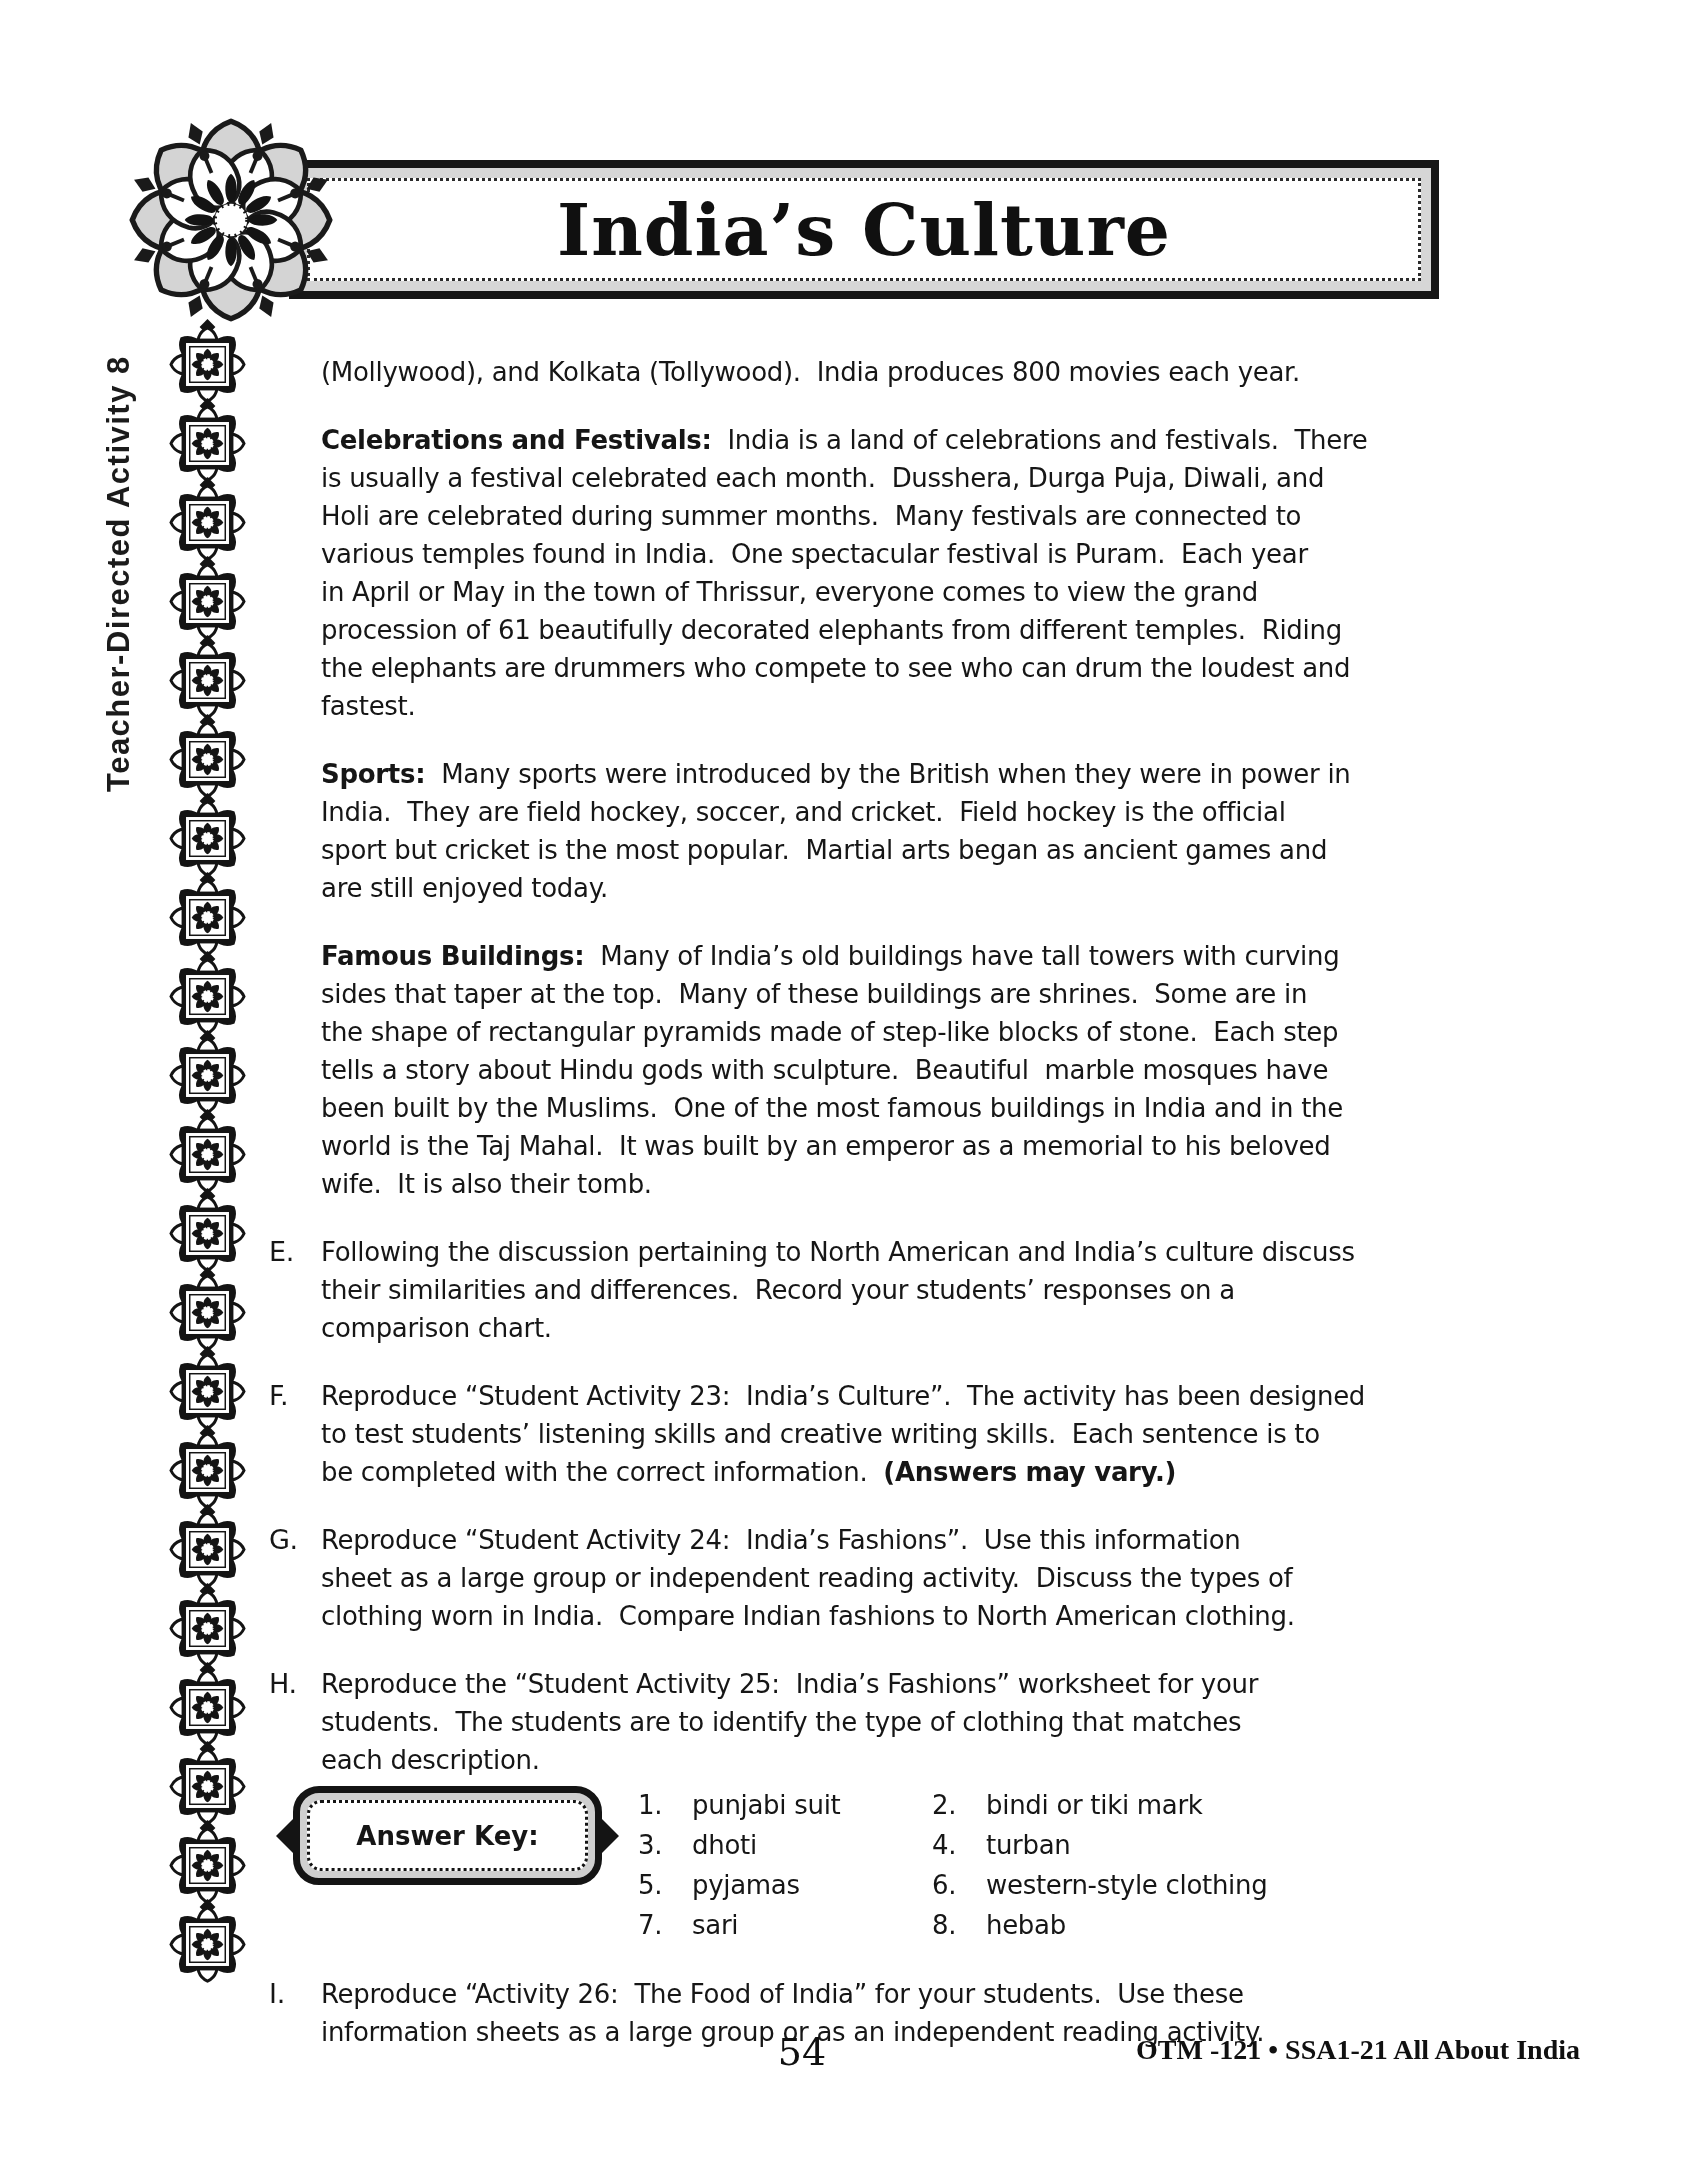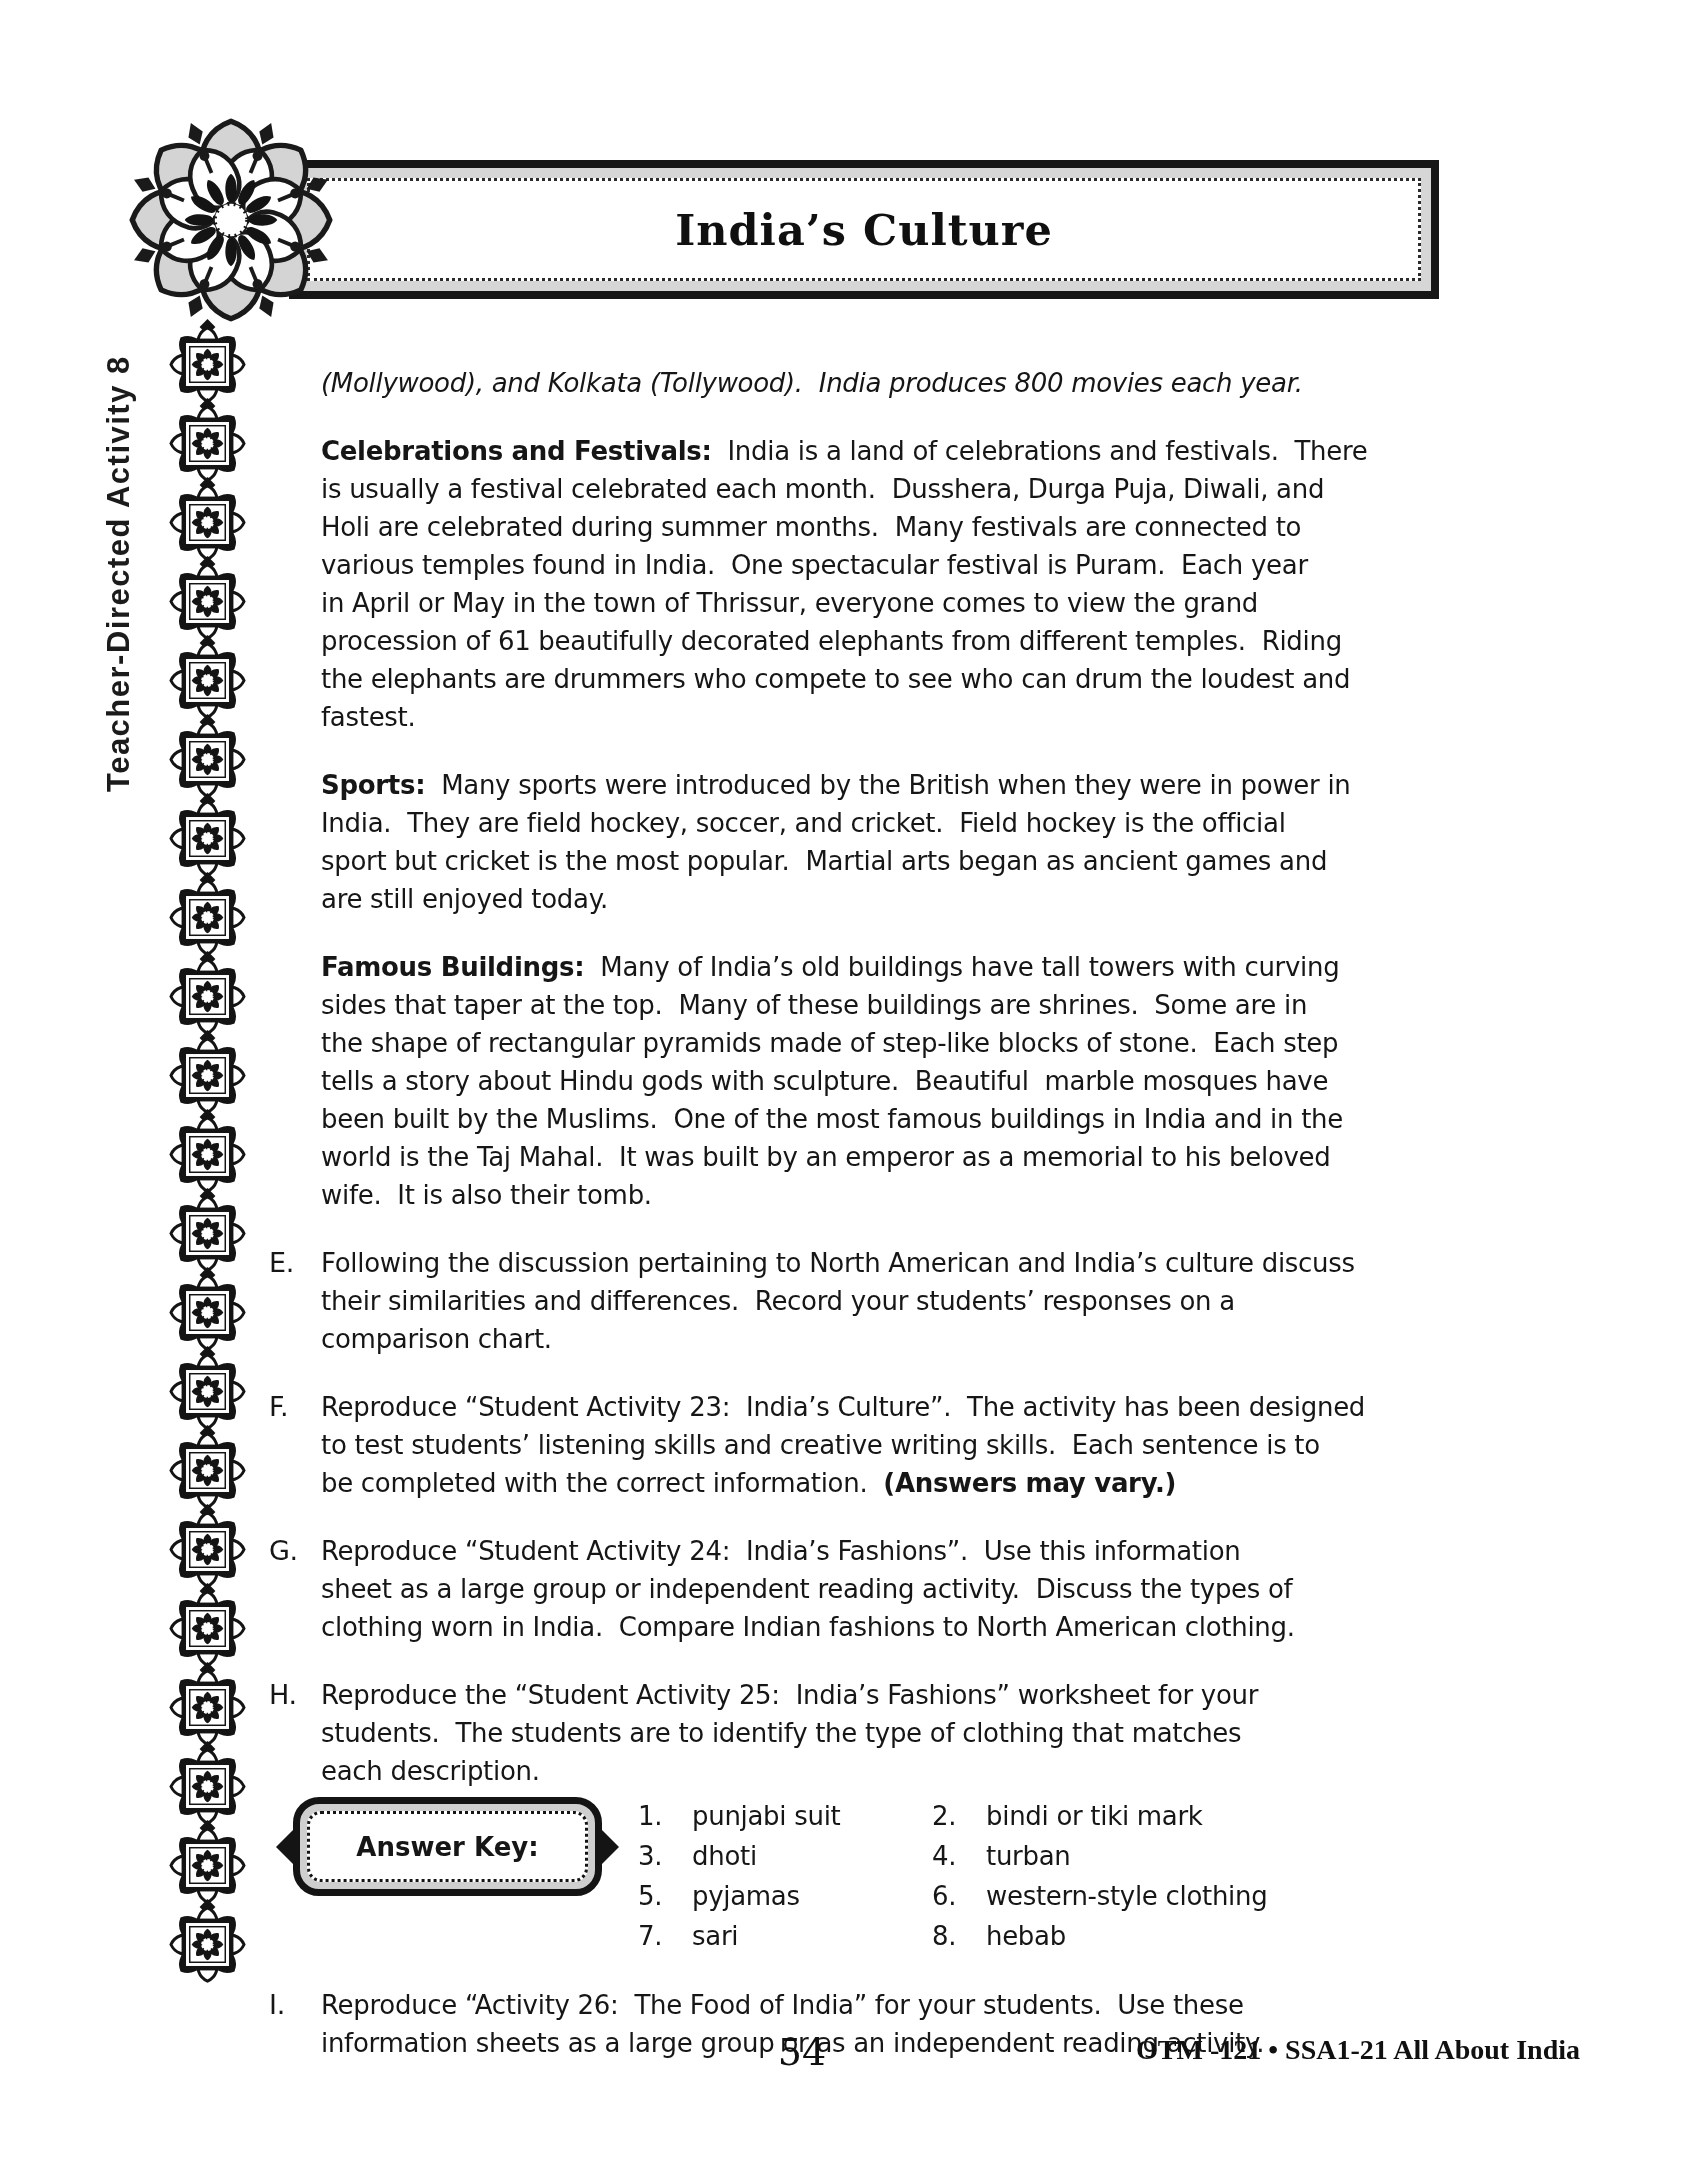--- a/index.html
+++ b/index.html
@@ -13,21 +13,21 @@
   .header-bar {
     position:absolute; left:289px; top:160px; width:1150px; height:139px;
     box-sizing:border-box; border:8px solid #161616; background:#d6d6d6;
   }
   .header-inner {
     position:absolute; left:10px; right:10px; top:10px; bottom:10px;
     background:#ffffff; border:3px dotted #2b2b2b;
     display:flex; align-items:center; justify-content:center;
   }
   .page-title {
-    font-family:"DejaVu Serif", serif; font-weight:bold; font-size:43px;
+    font-family:"DejaVu Serif", serif; font-weight:bold; font-size:71px;
     letter-spacing:1px; color:#101010; white-space:nowrap;
   }
   .lotus { position:absolute; left:123px; top:112px; width:216px; height:216px; }
 
   
   .sidebar-label {
     position:absolute; left:101px; top:792px; width:455px; height:44px;
     transform:rotate(-90deg); transform-origin:0 0;
     font-family:"Liberation Sans", sans-serif; font-weight:bold;
     font-size:31px; letter-spacing:1.5px; white-space:nowrap; color:#1b1b1b;
@@ -38,21 +38,21 @@
   }
   .chain svg { display:block; }
 
   
   .content {
     position:absolute; left:269px; top:348px; width:1184px;
     font-size:26px; line-height:38px; letter-spacing:-0.3px; color:#161616;
   }
   .body-text { white-space:pre; margin:0; }
   .para { margin:30px 0 0 52px; }
-  .para.first { margin-top:16px;font-style:italic; }
+  .para.first { margin-top:5px; }
   .lead { font-weight:bold; }
   .bold-suffix { font-weight:bold;text-align:center; }
   .step { display:flex; margin-top:30px; }
   .step .letter { width:52px; flex:none; font-size:27px; }
 
   
   .answer-block { position:relative; margin-top:4px; height:166px; }
   .ak-tip {
     position:absolute; width:24px; height:24px; background:#141414;
     transform:rotate(45deg); top:41px; z-index:0;

